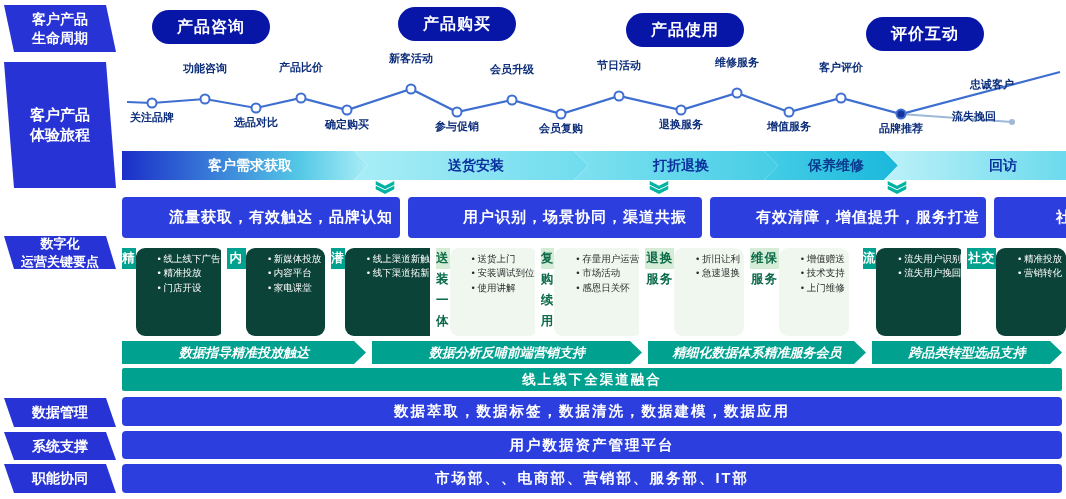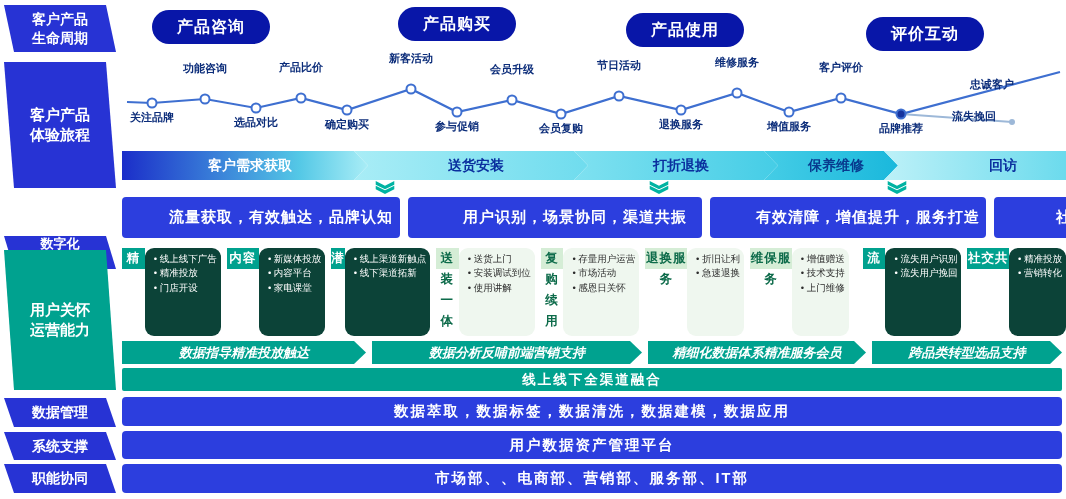--- a/index.html
+++ b/index.html
@@ -56,21 +56,21 @@
   .dbox{
     background:#2c3ede;color:#fff;border-radius:4px;font-size:15px;font-weight:bold;
     display:flex;align-items:center;justify-content:center;letter-spacing:1px;padding-left:40px;
   }
   .d1{width:238px;} .d2{width:254px;} .d3{width:236px;} .d4{width:188px;}
   
   .caps{position:absolute;left:122px;top:248px;height:88px;display:flex;gap:6px;}
   .cap{flex:1;display:flex;flex-direction:row;overflow:hidden;}
   .cap.gap{margin-left:8px;}
   .cap-h{height:21px;line-height:21px;text-align:center;font-size:12.5px;font-weight:bold;letter-spacing:1px;}
-  .cap-b{flex:1;padding:4px 4px 2px 9px;border-radius:9px;}
+  .cap-b{flex:1;padding:4px 4px 2px 22px;border-radius:9px;}
   .cap.dark .cap-h{background:#00a18e;color:#fff;}
   .cap.dark .cap-b{background:#0c4338;color:#fff;}
   .cap.light .cap-h{background:#d5edd6;color:#0d6b4a;}
   .cap.light .cap-b{background:#eff7ef;color:#2c2c2c;}
   .bullet{font-size:9.5px;line-height:1.5;white-space:nowrap;}
   .bullet::before{content:"• ";}
   
   .tarrows{position:absolute;left:122px;top:341px;height:23px;display:flex;gap:6px;}
   .tarrow{
     background:#00a28f;color:#fff;font-size:13px;font-weight:bold;
@@ -94,22 +94,20 @@
 <body>
 
 <div id="canvas">
 
   <div class="side s1">客户产品
 生命周期</div>
   <div class="side s2">客户产品
 体验旅程</div>
   <div class="side s3">数字化
 运营关键要点</div>
-  <div class="side s4">用户关怀
-运营能力</div>
   <div class="side s5">数据管理</div>
   <div class="side s6">系统支撑</div>
   <div class="side s7">职能协同</div>
 
   <div class="pill p1">产品咨询</div>
   <div class="pill p2">产品购买</div>
   <div class="pill p3">产品使用</div>
   <div class="pill p4">评价互动</div>
 
   <svg class="journey-svg" width="944" height="92" viewBox="0 0 944 92">

